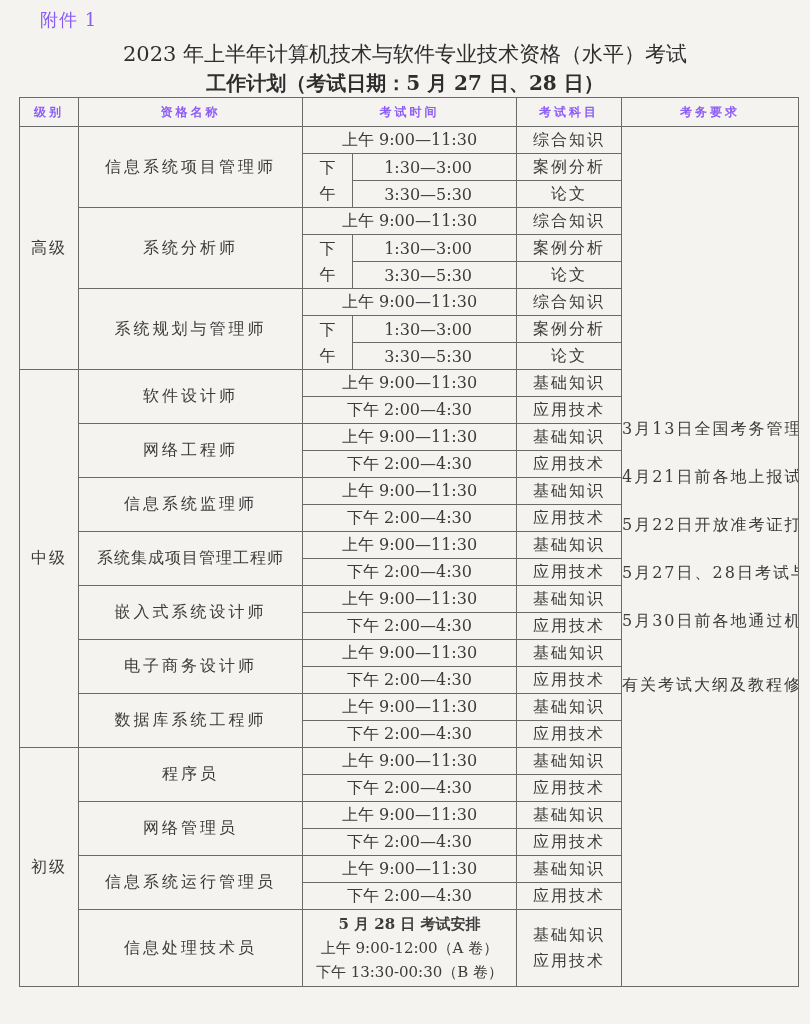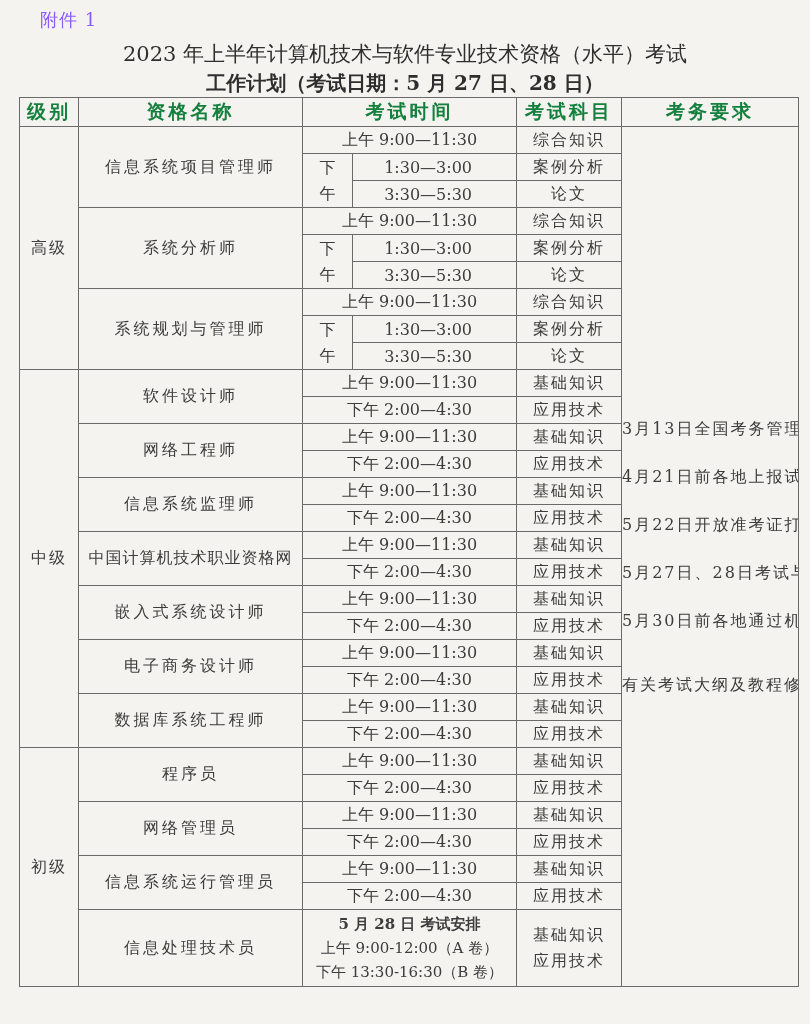--- a/index.html
+++ b/index.html
@@ -27,21 +27,21 @@
     border-collapse: collapse; table-layout: fixed;
     width: 779px;
     font-size: 16px;
   }
   table.plan td, table.plan th {
     border: 1.5px solid #6a6a6a;
     padding: 0; text-align: center; vertical-align: middle;
     color: #3c3c3c; font-weight: normal;
     overflow: hidden; white-space: nowrap;
   }
-  table.plan th { height: 28px; font-size: 19px; letter-spacing: 3px; color: #15803d; font-weight: bold; }
+  table.plan th { height: 28px; font-size: 12px; letter-spacing: 3px; color: #8b5cf6; font-weight: bold; }
   table.plan tr.r26 td { height: 26px; }
   td.level { letter-spacing: 2px; }
   td.name { letter-spacing: 3px; margin-left: 28px; }
   td.pm { font-size: 16px; line-height: 26px; white-space: normal; }
   td.time { letter-spacing: 0px; }
   td.time.right { text-align: right; padding-right: 44px; }
   td.subj { letter-spacing: 2px; }
   td.notes {
     vertical-align: top; text-align: left;
     white-space: normal; font-size: 16px; line-height: 24px;
@@ -162,21 +162,21 @@
       <td rowspan="2" class="name">信息系统监理师</td>
       <td colspan="2" class="time">上午 9:00—11:30</td>
       <td class="subj">基础知识</td>
     </tr>
     <tr class="r26">
       <td colspan="2" class="time">下午 2:00—4:30</td>
       <td class="subj">应用技术</td>
     </tr>
 
     <tr class="r26">
-      <td rowspan="2" class="name" style="letter-spacing:1px">中国计算机技术职业资格网</td>
+      <td rowspan="2" class="name" style="letter-spacing:1px">系统集成项目管理工程师</td>
       <td colspan="2" class="time">上午 9:00—11:30</td>
       <td class="subj">基础知识</td>
     </tr>
     <tr class="r26">
       <td colspan="2" class="time">下午 2:00—4:30</td>
       <td class="subj">应用技术</td>
     </tr>
 
     <tr class="r26">
       <td rowspan="2" class="name">嵌入式系统设计师</td>
@@ -237,21 +237,21 @@
     <tr class="r26">
       <td colspan="2" class="time">下午 2:00—4:30</td>
       <td class="subj">应用技术</td>
     </tr>
 
     <tr>
       <td class="name" style="height:76px">信息处理技术员</td>
       <td colspan="2" class="multi">
         <span class="line b">5 月 28 日  考试安排</span>
         <span class="line">上午   9:00-12:00（A 卷）</span>
-        <span class="line">下午  13:30-16:30（B 卷）</span>
+        <span class="line">下午  13:30-00:30（B 卷）</span>
       </td>
       <td class="subj-multi">
         <span>基础知识</span>
         <span>应用技术</span>
       </td>
     </tr>
   </tbody>
 </table>
 
 </body></html>

